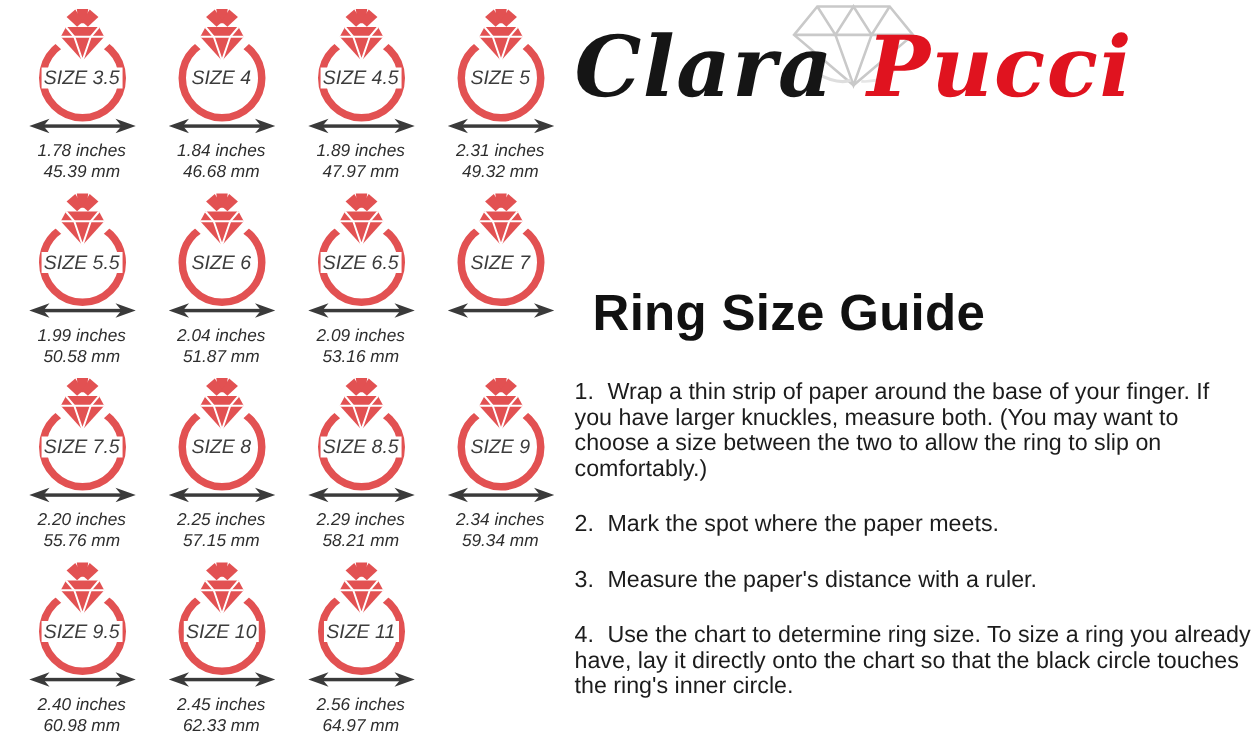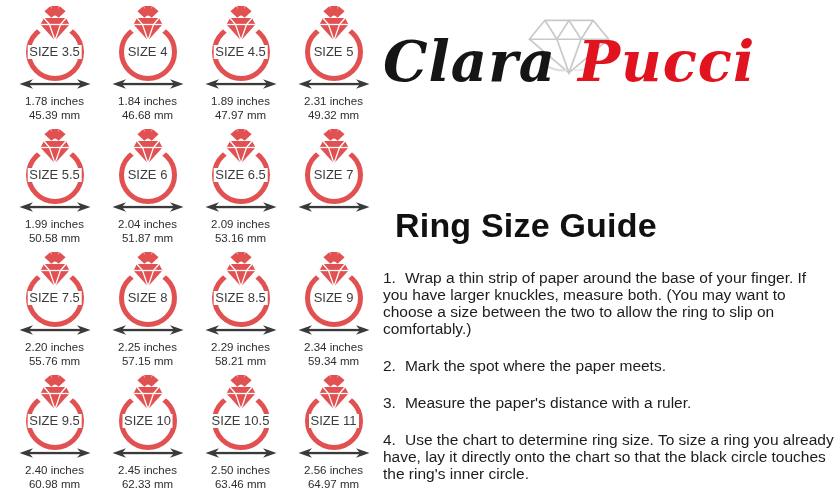--- a/index.html
+++ b/index.html
@@ -12,37 +12,37 @@
   html,body{margin:0;padding:0;}
   body{
     width:839px;height:501px;background:#ffffff;overflow:hidden;position:relative;
     font-family:"Liberation Sans",sans-serif;color:var(--ink);
   }
   .page{position:absolute;inset:0;background:#fff;}
 
   
   .sizes-grid{
     position:absolute;left:8px;top:5px;width:372px;
-    display:grid;grid-template-columns:repeat(4,93px);grid-auto-rows:123px;
+    display:grid;grid-template-columns:repeat(4,93px);grid-auto-rows:123px;font-style:italic;
   }
   .cell{position:relative;}
   .fig{position:relative;width:74px;height:84px;margin:0 auto;}
   .fig svg{display:block;width:74px;height:84px;}
   .slabel{
     position:absolute;left:50%;top:40px;transform:translateX(-50%);
     font-size:13px;line-height:14px;color:#3c3c3c;background:#fff;
     padding:0 2px;white-space:nowrap;
   }
   .meas{
     margin-top:5px;text-align:center;
     font-size:11.5px;line-height:1.22;color:#2d2d2d;
   }
 
   
-  .right{position:absolute;left:383px;top:16px;width:452px;}
+  .right{position:absolute;left:383px;top:0;width:452px;}
   .logo{position:relative;height:110px;}
   .logo-diamond{position:absolute;left:140px;top:0;width:92px;height:62px;z-index:0;}
   .logo-text{
     position:absolute;left:0;top:12px;z-index:1;white-space:nowrap;
     font-family:"DejaVu Serif",serif;font-style:italic;font-weight:bold;
     font-size:56px;letter-spacing:1px;
   }
   .logo-word1{color:#151515;}
   .logo-word2{color:var(--pucci-red);margin-left:22px;}
 
@@ -256,32 +256,20 @@
             <use href="#ringsym"></use>
           </svg>
         <span class="slabel">SIZE 10</span>
       </div>
       <div class="meas">
         <div>2.45 inches</div>
         <div>62.33 mm</div>
       </div>
     </div>
 
-    <div class="cell">
-      <div class="fig">
-        <svg viewBox="0 0 74 84">
-            <use href="#ringsym"></use>
-          </svg>
-        <span class="slabel">SIZE 10.5</span>
-      </div>
-      <div class="meas">
-        <div>2.50 inches</div>
-        <div>63.46 mm</div>
-      </div>
-    </div>
 
     <div class="cell">
       <div class="fig">
         <svg viewBox="0 0 74 84">
             <use href="#ringsym"></use>
           </svg>
         <span class="slabel">SIZE 11</span>
       </div>
       <div class="meas">
         <div>2.56 inches</div>

